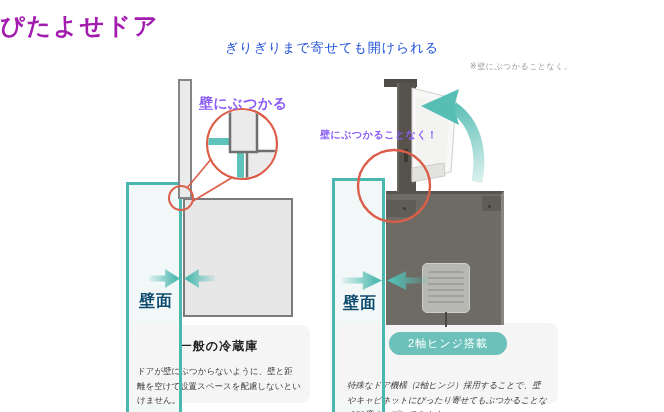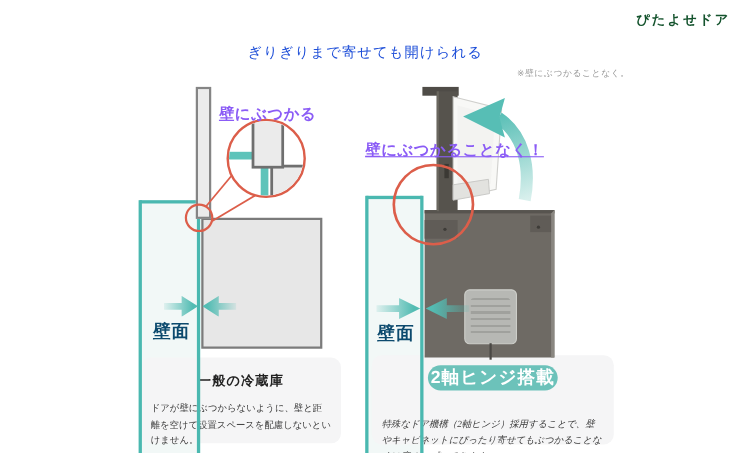--- a/index.html
+++ b/index.html
@@ -1,22 +1,22 @@
 <!DOCTYPE html>
 <html><head>
 <meta charset="utf-8">
 <style>
   html,body{margin:0;padding:0;background:#fff;}
   .page{position:relative;width:664px;height:412px;background:#ffffff;overflow:hidden;
         font-family:"Liberation Sans","DejaVu Sans",sans-serif;}
   .abs{position:absolute;}
 
   
-  .title{left:0;right:0;top:10px;text-align:right;font-family:"Liberation Serif","DejaVu Serif",serif;
-         font-size:12px;font-weight:bold;color:#14532d;letter-spacing:2px;}
+  .title{left:0;right:0;top:10px;text-align:left;font-family:"Liberation Serif","DejaVu Serif",serif;
+         font-size:24px;font-weight:bold;color:#a21caf;letter-spacing:2px;}
   .subtitle{left:0;right:0;top:39px;text-align:center;font-family:"Liberation Serif","DejaVu Serif",serif;
          font-size:13px;color:#1d4ed8;letter-spacing:1px;}
   .disclaimer{left:470px;top:61px;font-size:8px;color:#9a9a9a;letter-spacing:.5px;}
 
   
   .wall-fill{background:#f2f8f7;z-index:1;}
   .wall-line{background:#4ab8b0;z-index:6;}
   .caption-box{background:#f5f5f6;border-radius:9px;z-index:2;}
   .caption-title{text-align:center;margin-top:13px;font-size:12px;font-weight:bold;color:#222;letter-spacing:1px;}
   .caption-body{margin:9px 9px 0 9px;font-family:"Liberation Serif","DejaVu Serif",serif;
@@ -93,28 +93,28 @@
     <div class="vent">
       <div class="vent-grill"></div>
       <div class="cord"></div>
     </div>
   </div>
   <div class="abs door-cap"></div>
   <div class="abs door-side">
     <div class="door-slot"></div>
   </div>
 
-  <div class="abs collide-note" style="left:332px;top:128px;font-size:14px;text-decoration:underline;">壁にぶつかることなく！</div>
+  <div class="abs collide-note" style="left:320px;top:128px;font-size:10px;">壁にぶつかることなく！</div>
 
   <div class="abs arrow r" style="left:342px;top:271px;width:40px;height:19px;"></div>
   <div class="abs arrow l" style="left:387px;top:271px;width:40px;height:19px;"></div>
   <div class="abs wall-word" style="left:343px;top:293px;">壁面</div>
 
   <div class="abs caption-box" style="left:338px;top:323px;width:220px;height:81px;">
-    <div style="width:118px;height:23px;margin:9px auto 0 auto;background:#6cc2ba;border-radius:12px;display:flex;align-items:center;justify-content:center;color:#fff;font-weight:bold;font-size:16px;letter-spacing:1px;">2軸ヒンジ搭載</div>
+    <div style="width:118px;height:23px;margin:9px auto 0 auto;background:#6cc2ba;border-radius:12px;display:flex;align-items:center;justify-content:center;color:#fff;font-weight:normal;font-size:11px;letter-spacing:1px;">2軸ヒンジ搭載</div>
     <div class="caption-body" style="margin-top:23px;font-style:italic;">特殊なドア機構（2軸ヒンジ）採用することで、壁やキャビネットにぴったり寄せてもぶつかることなく90度オープンできます。</div>
   </div>
 
   <svg class="abs overlay-svg" viewBox="0 0 664 412">
     <defs>
       <clipPath id="magclip">
           <circle cx="242" cy="144" r="33.8"></circle>
         </clipPath>
       <linearGradient id="swingGrad" gradientUnits="userSpaceOnUse" x1="477" y1="182" x2="450" y2="104">
         <stop offset="0" stop-color="#d9f0ed"></stop>

